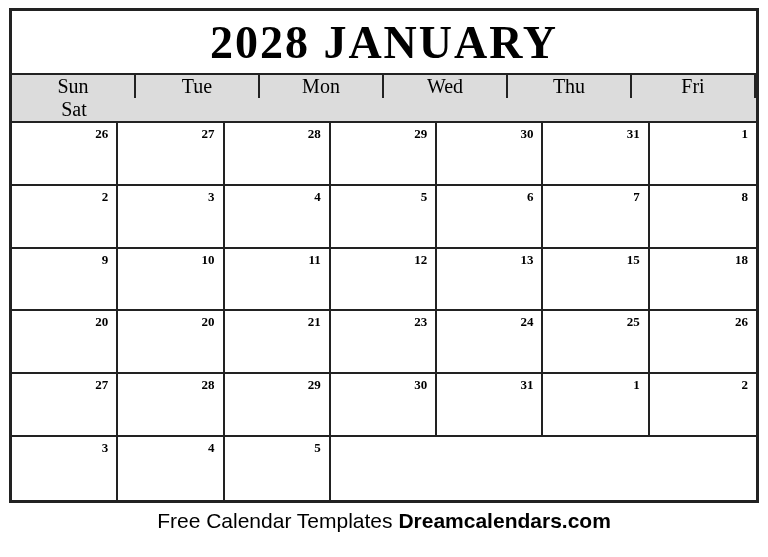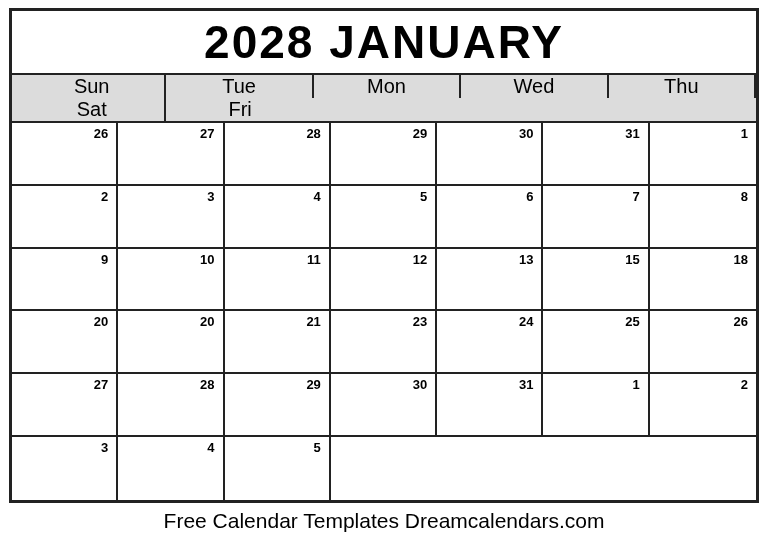--- a/index.html
+++ b/index.html
@@ -13,42 +13,42 @@
   body{font-family:"Liberation Sans", sans-serif;color:var(--text-color);}
 
   .calendar{
     position:absolute;
     left:9px; top:8px;
     width:750px; height:495px;
     border:3px solid var(--border-color);
     display:flex;
     flex-direction:column;
     background:#ffffff;
+    font-family:Liberation Serif, serif;
   }
 
   .title-bar{
     height:64px;
     flex:0 0 64px;
     border-bottom:2px solid var(--border-color);
     display:flex;
     align-items:center;
     justify-content:center;
     font-size:46px;
     font-weight:700;
     letter-spacing:2px;
     white-space:nowrap;
   }
 
   .day-header-row{
     flex:0 0 46px;
     display:grid;
-    grid-template-columns:repeat(5,1fr);
+    grid-template-columns:repeat(6,1fr);
     background:var(--header-bg);
     border-bottom:2px solid var(--border-color);
-    padding-left:7px;
   }
   .day-header{
     display:flex;
     align-items:center;
     justify-content:center;
     font-size:20px;
     font-weight:400;
     border-right:2px solid var(--border-color);
   }
   .day-header:nth-child(7){border-right:none;}
@@ -78,36 +78,36 @@
   }
 
   .footer{
     position:absolute;
     left:0; top:509px;
     width:768px;
     text-align:center;
     font-size:21px;
     white-space:nowrap;
   }
-  .footer .brand{font-weight:400;text-align:right;}
+  .footer .brand{font-weight:700;text-align:right;}
 </style>
 </head>
 <body>
 
 <div class="calendar">
   <div class="title-bar">2028 JANUARY</div>
 
   <div class="day-header-row">
       <div class="day-header">Sun</div>
       <div class="day-header">Tue</div>
       <div class="day-header">Mon</div>
       <div class="day-header">Wed</div>
       <div class="day-header">Thu</div>
+      <div class="day-header">Fri</div>
       <div class="day-header">Sat</div>
-      <div class="day-header">Fri</div>
     </div>
 
   <div class="date-grid">
       <div class="date-cell">
         <span class="date-number">26</span>
       </div>
       <div class="date-cell">
         <span class="date-number">27</span>
       </div>
       <div class="date-cell">

